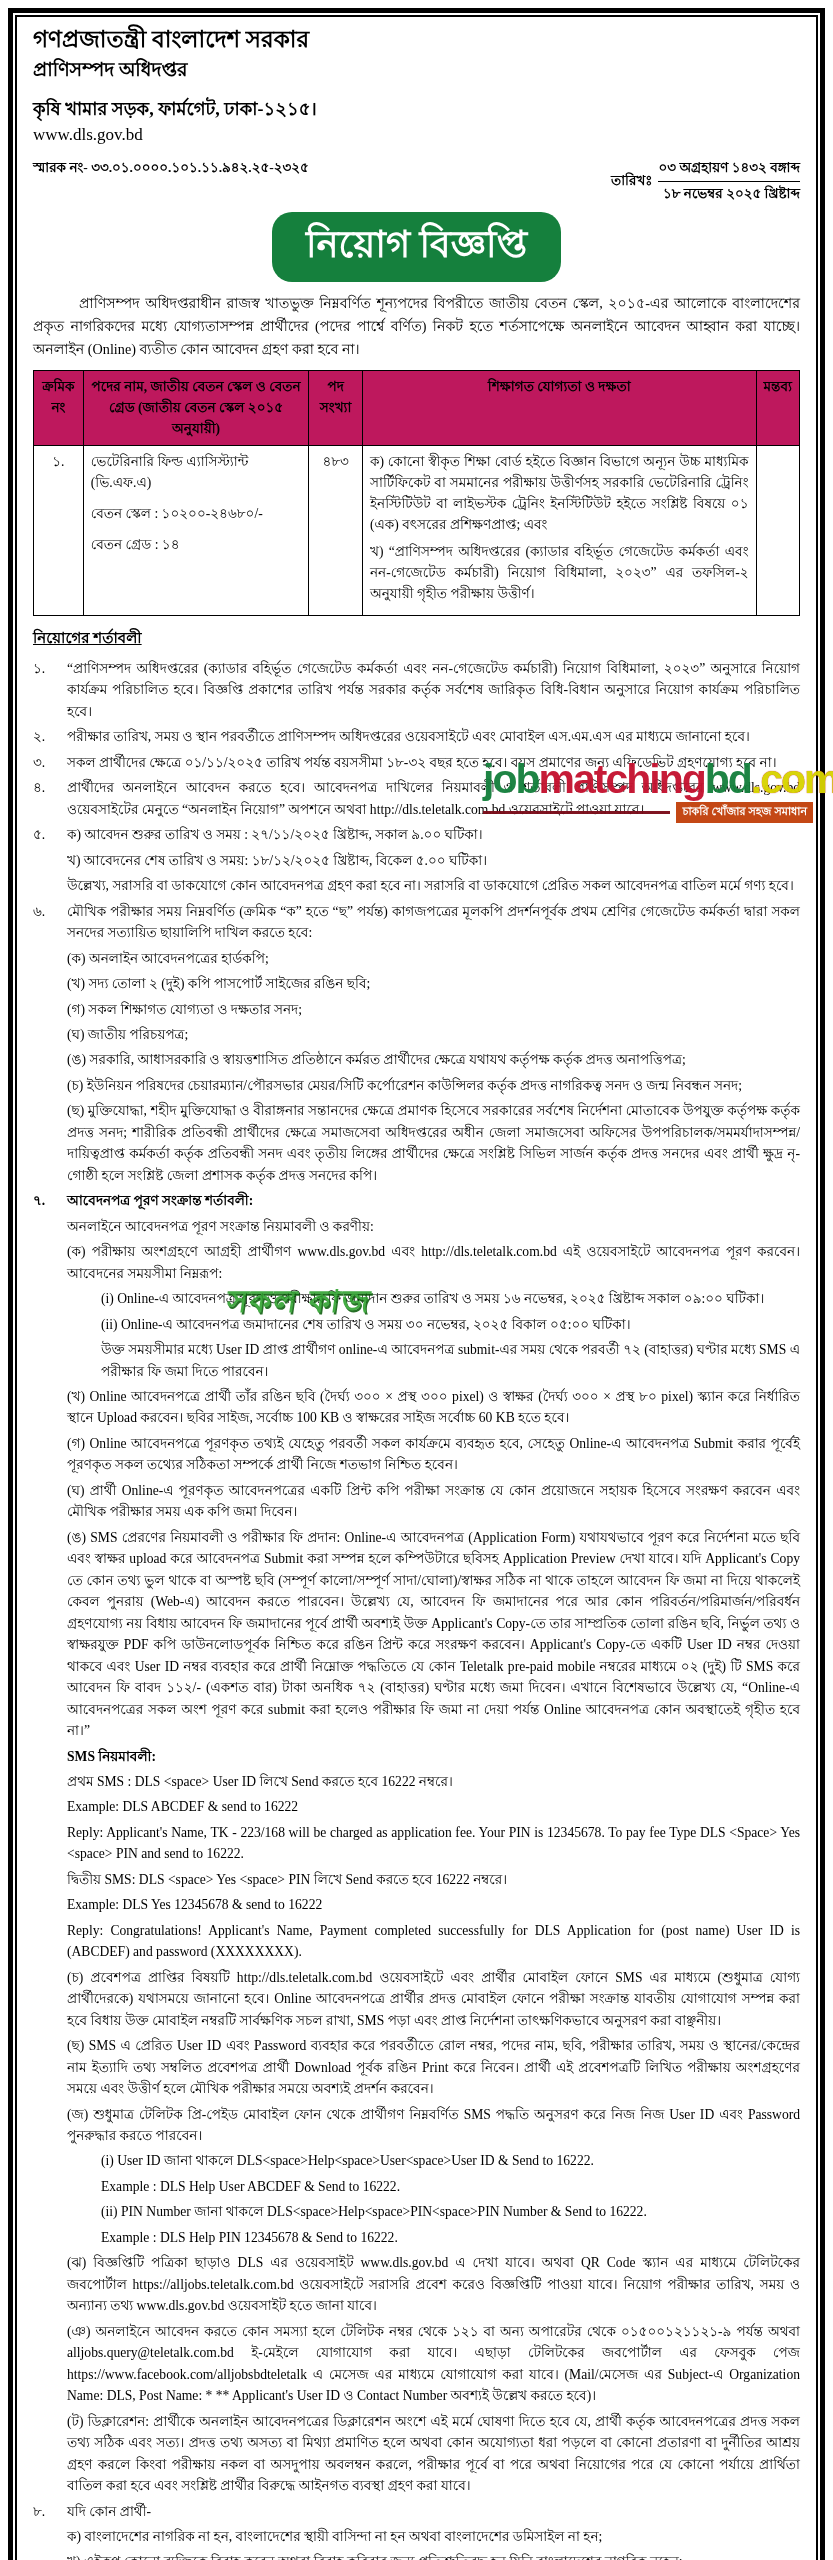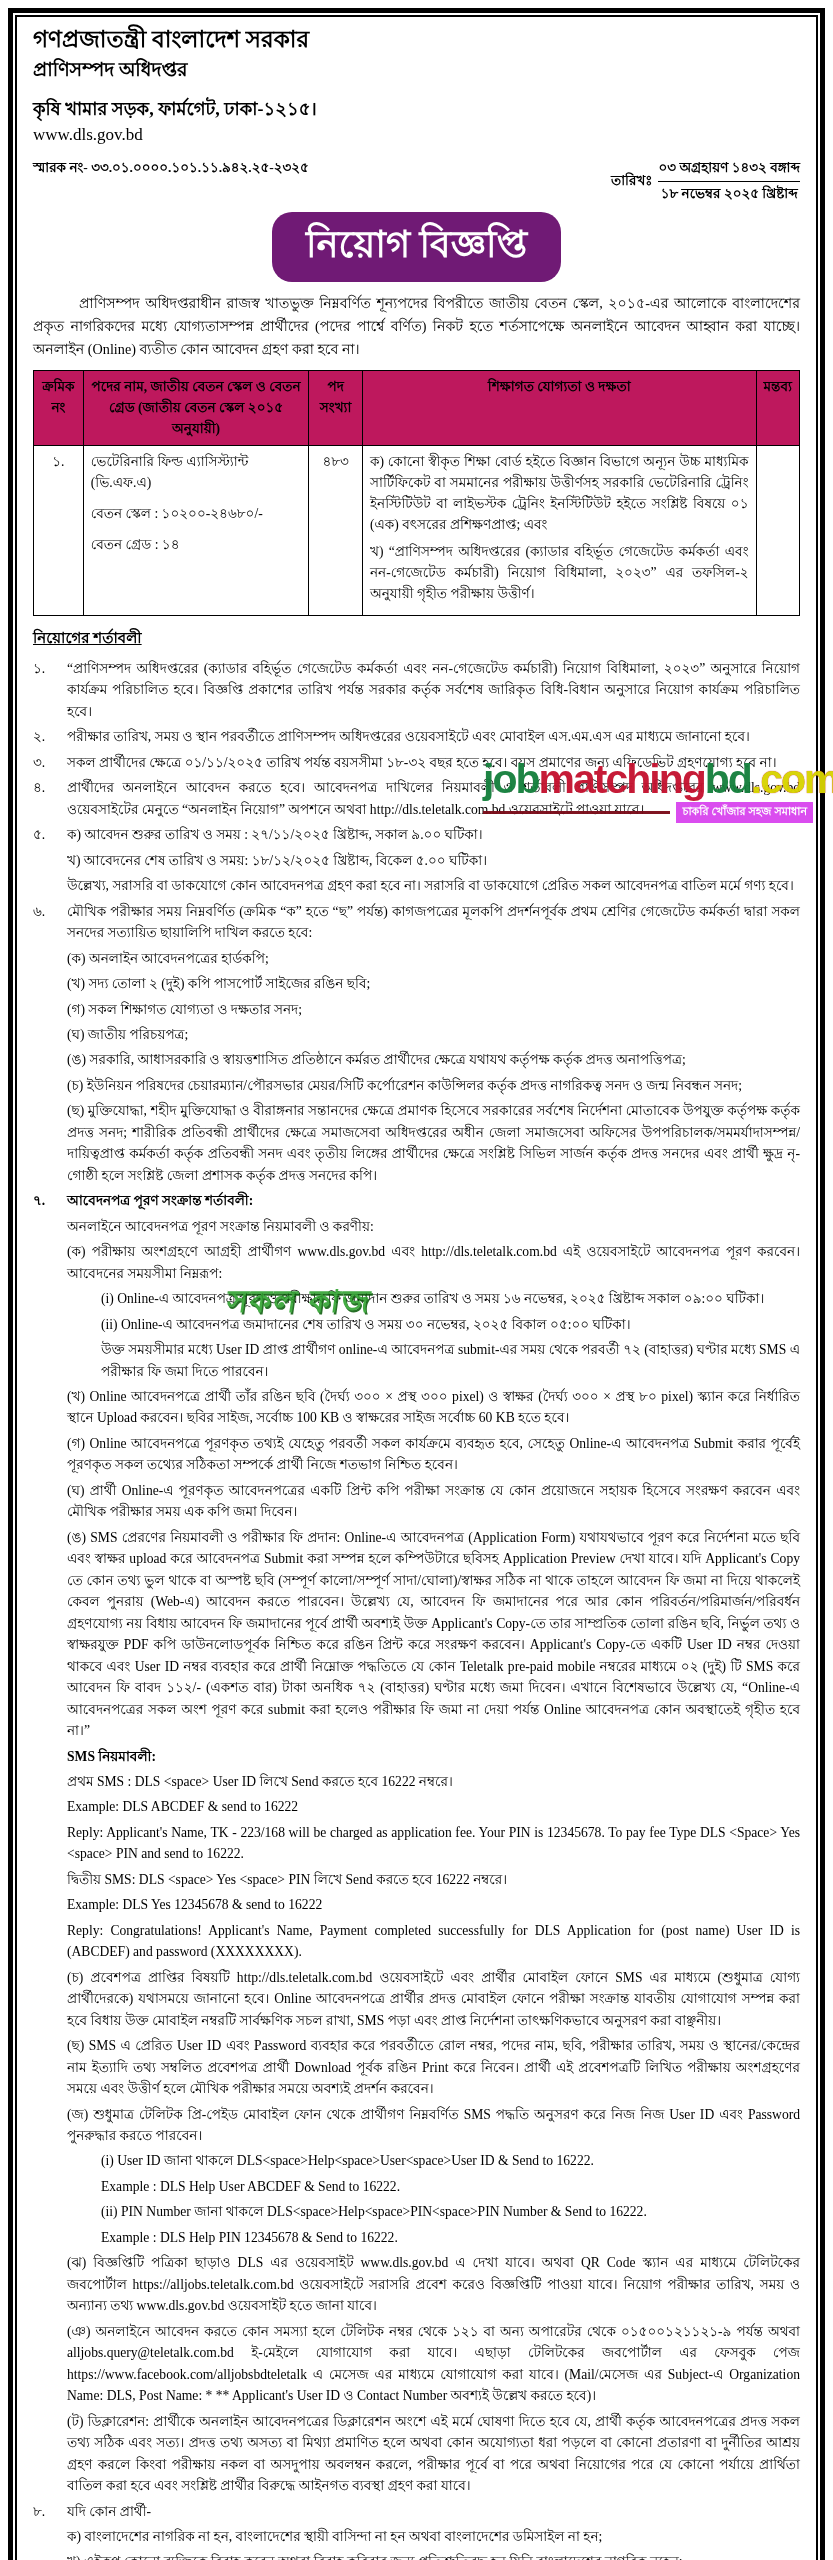--- a/index.html
+++ b/index.html
@@ -15,26 +15,26 @@
   
   .hdr { text-align:left; line-height:1.32; }
   .gov-title { font-size:23px; font-weight:bold; }
   .dept-title { font-size:19px; font-weight:bold; margin-top:2px; }
   .addr-line  { font-size:18px; font-weight:bold; margin-top:16px; }
   .web-line   { font-size:17px; margin-top:2px; }
 
   .memo-row { display:flex; justify-content:space-between; align-items:flex-start;
               font-size:13.5px; font-weight:bold; margin-top:10px; }
   .date-block { display:flex; gap:6px; align-items:center; }
-  .date-stack { text-align:center; }
+  .date-stack { text-align:right; }
   .date-top { border-bottom:1.5px solid #000; padding-bottom:1px; }
   .date-bottom { padding-top:1px; }
 
   .badge-wrap { text-align:center; margin:6px 0 10px; }
-  .notice-badge { display:inline-block; background:#701a75; color:#fff; font-weight:bold;
+  .notice-badge { display:inline-block; background:#15803d; color:#fff; font-weight:bold;
                   font-size:37px; line-height:1.15; padding:12px 34px 16px; border-radius:20px; }
 
   .intro { font-size:14.2px; text-align:justify; text-indent:46px; line-height:1.6; }
 
   
   table.post-table { width:100%; border-collapse:collapse; margin-top:10px; }
   .post-table th, .post-table td { border:1.6px solid #000; padding:5px 7px; vertical-align:top;
                   font-size:13.6px; line-height:1.55; }
   .post-table th { background:#be185d; font-weight:bold; text-align:center; }
   .col-serial { width:6.5%; } .col-post { width:29.5%; } .col-count { width:7%; }
@@ -55,21 +55,21 @@
   .term-row.bold { font-weight:bold; }
 
   
   .logo-wm { position:absolute; top:742px; left:466px; width:330px; opacity:0.96; }
   .logo-line { font-family:"Liberation Sans","DejaVu Sans",sans-serif; font-weight:bold;
                font-size:41px; line-height:1; letter-spacing:-2px; white-space:nowrap; }
   .lg-green { color:#15803d; } .lg-red { color:#c4122f; }
   .lg-yellow { color:#d8d400; text-shadow:0 0 1px #c4122f; }
   .logo-bottom { display:flex; align-items:center; gap:6px; margin-top:2px; }
   .logo-bar { flex:1; height:3px; background:#7a0b18; }
-  .logo-tag { background:#d946ef; color:#fff; font-size:11px; font-weight:bold;
+  .logo-tag { background:#c2410c; color:#fff; font-size:11px; font-weight:bold;
               padding:1px 6px; font-family:"Liberation Sans",sans-serif; white-space:nowrap; }
 
   
   .green-wm { position:absolute; top:1260px; left:210px; font-size:31px; font-weight:bold;
               color:#2ba02b; opacity:0.88; transform:skewX(-8deg);
               font-family:"Liberation Sans","DejaVu Sans",sans-serif;
               text-shadow:1.5px 1.5px 0 #0a5c0a; letter-spacing:2px; }
 </style>
 </head>
 <body>

